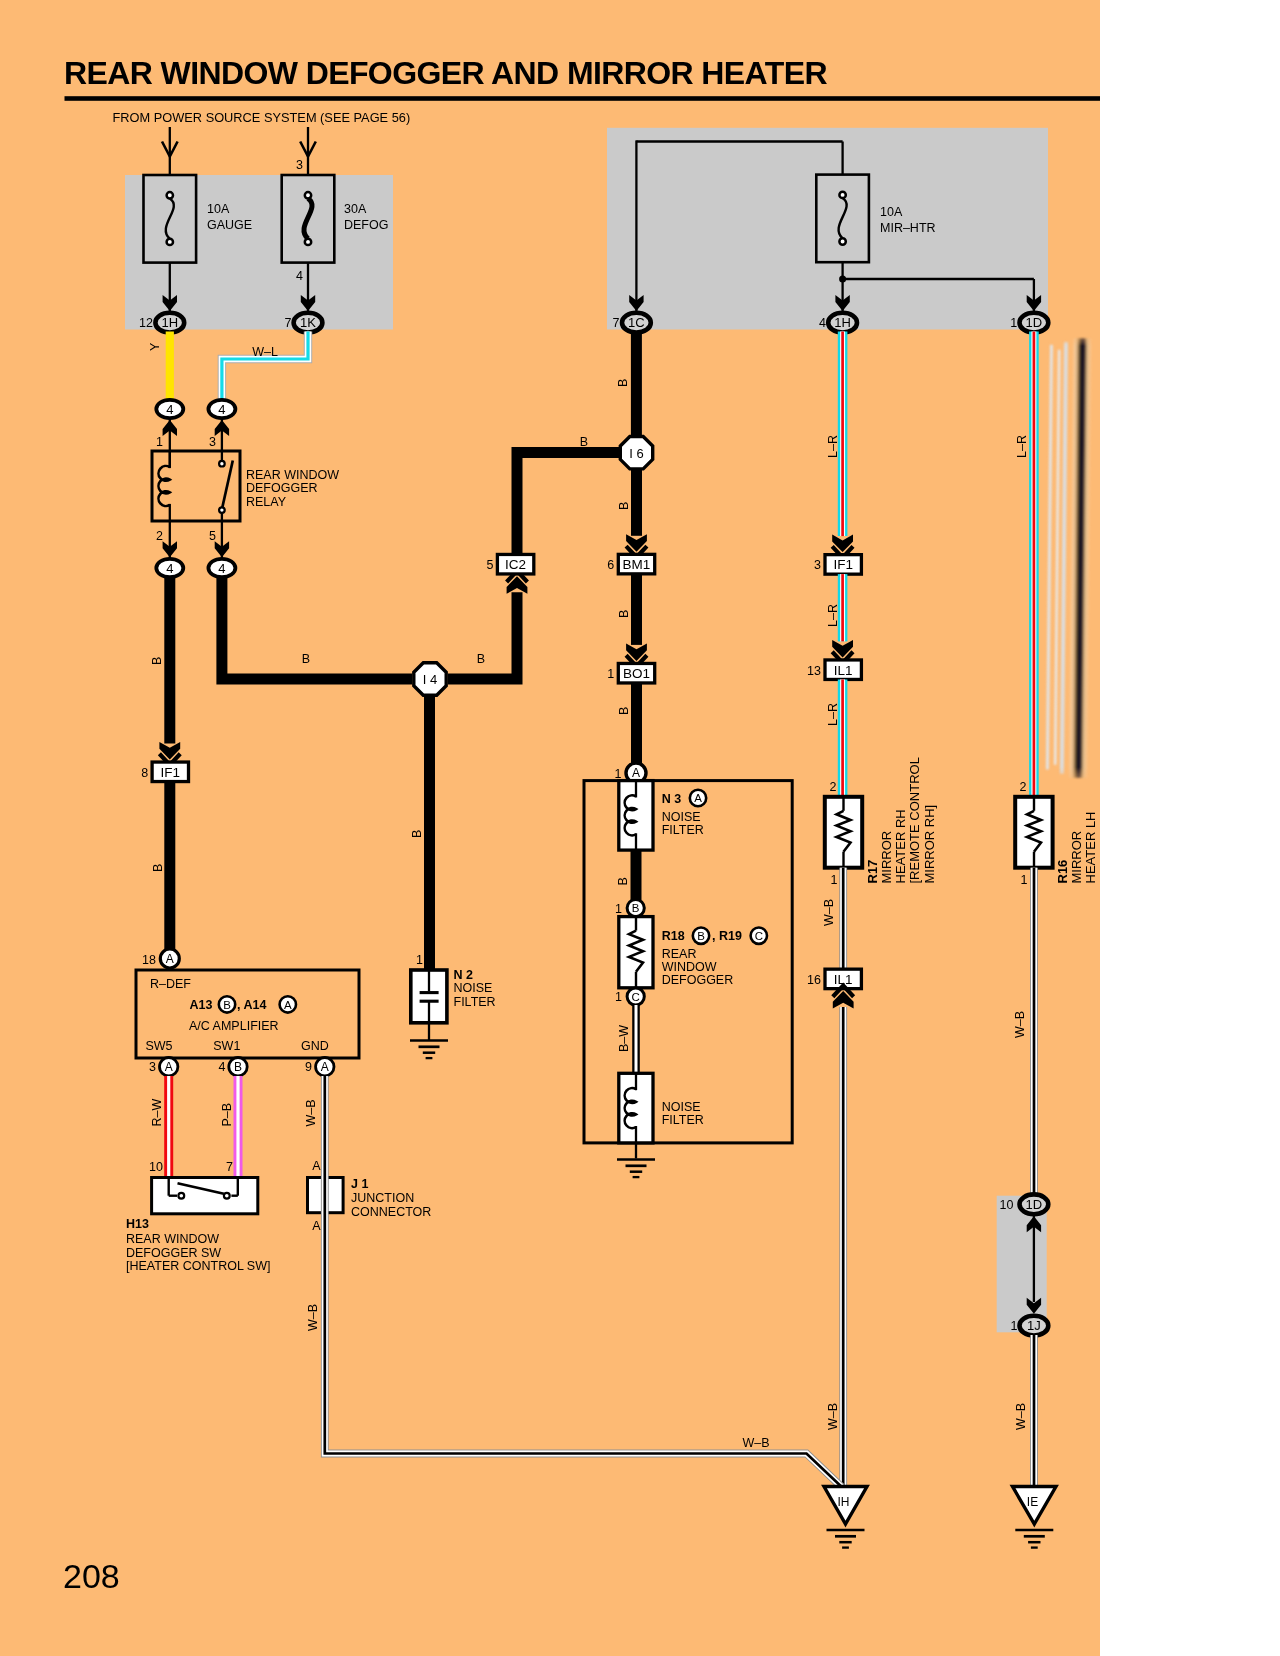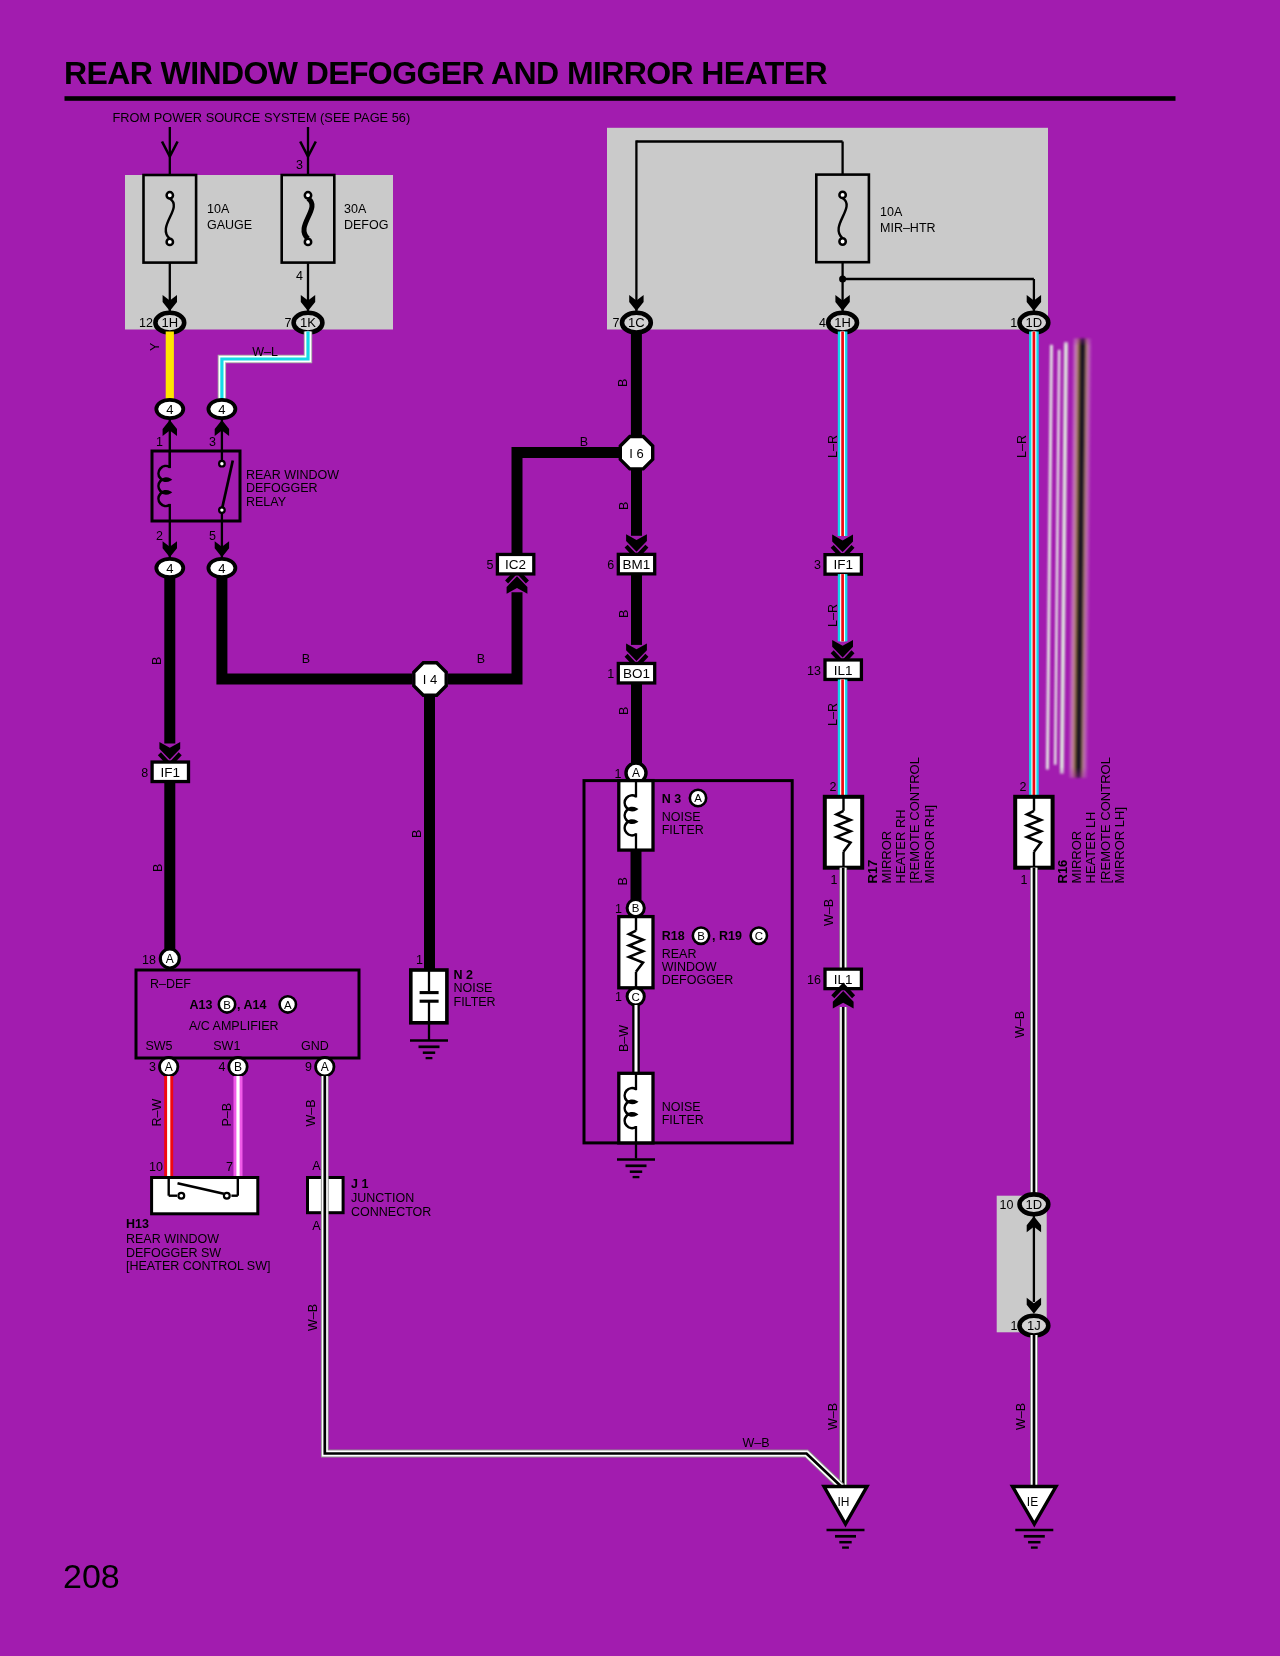--- a/index.html
+++ b/index.html
@@ -1,15 +1,15 @@
 <!DOCTYPE html>
 <html><head><meta charset="utf-8">
 <style>
 html,body{margin:0;padding:0;background:#fff;}
-#page{position:relative;width:1280px;height:1656px;background:#a21caf;overflow:hidden;}
+#page{position:relative;width:1100px;height:1656px;background:#fdba74;overflow:hidden;}
 text{font-family:"Liberation Sans",sans-serif;fill:#000;}
 </style></head>
 <body>
 <div id="page">
 <svg width="1280" height="1656" viewBox="0 0 1280 1656" font-family="Liberation Sans, sans-serif">
 <defs>
 <linearGradient id="smg" x1="0" y1="0" x2="1" y2="0">
 <stop offset="0" stop-color="#ffffff" stop-opacity="0"></stop>
 <stop offset="0.14" stop-color="#e6d9c2" stop-opacity="0.45"></stop>
 <stop offset="0.28" stop-color="#b08c5a" stop-opacity="0.8"></stop>

